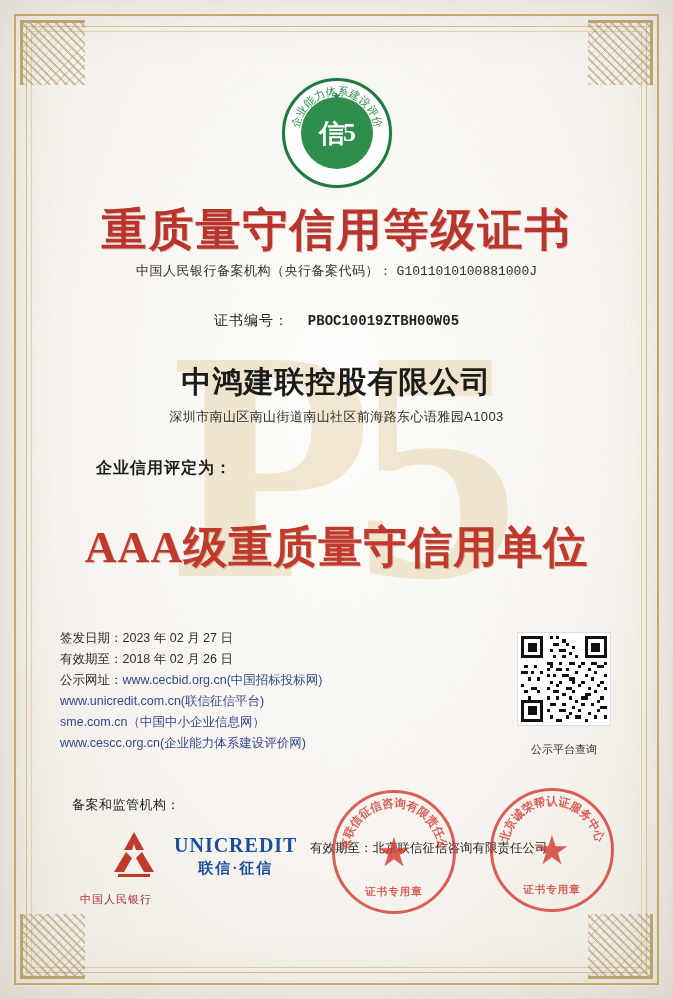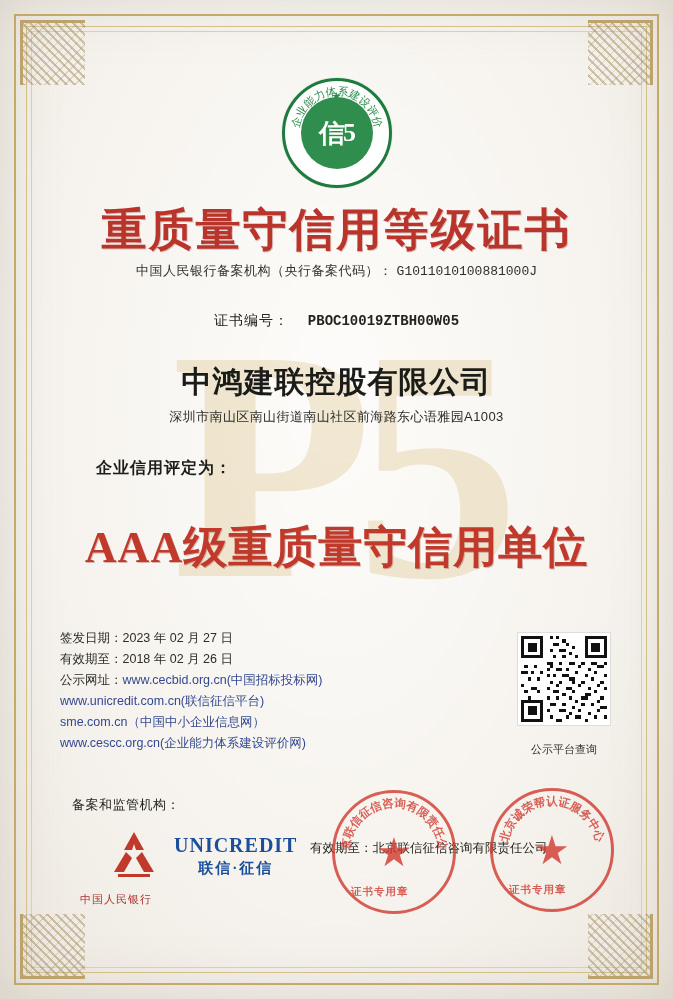--- a/index.html
+++ b/index.html
@@ -181,21 +181,21 @@
 
   .stamp{
     position:absolute;width:118px;height:118px;border-radius:50%;
     border:3px solid #d0352b;opacity:.78;
   }
   .stamp .star{
     position:absolute;left:50%;top:50%;transform:translate(-50%,-50%);
     color:#d0352b;font-size:40px;line-height:40px;
   }
   .stamp .bottom-txt{
-    position:absolute;left:16px;right:0;bottom:12px;
+    position:absolute;left:0;right:0;bottom:12px;text-align:center;
     font-size:10.5px;color:#d0352b;letter-spacing:1px;font-weight:bold;
   }
   .stamp svg{position:absolute;left:0;top:0;width:100%;height:100%;}
   .stamp1{left:332px;top:790px;}
   .stamp2{left:490px;top:788px;}
 
   .shadow-edge{
     position:absolute;left:0;top:0;right:0;bottom:0;
     box-shadow:inset 0 0 60px rgba(150,140,120,.25);
     pointer-events:none;z-index:5;

